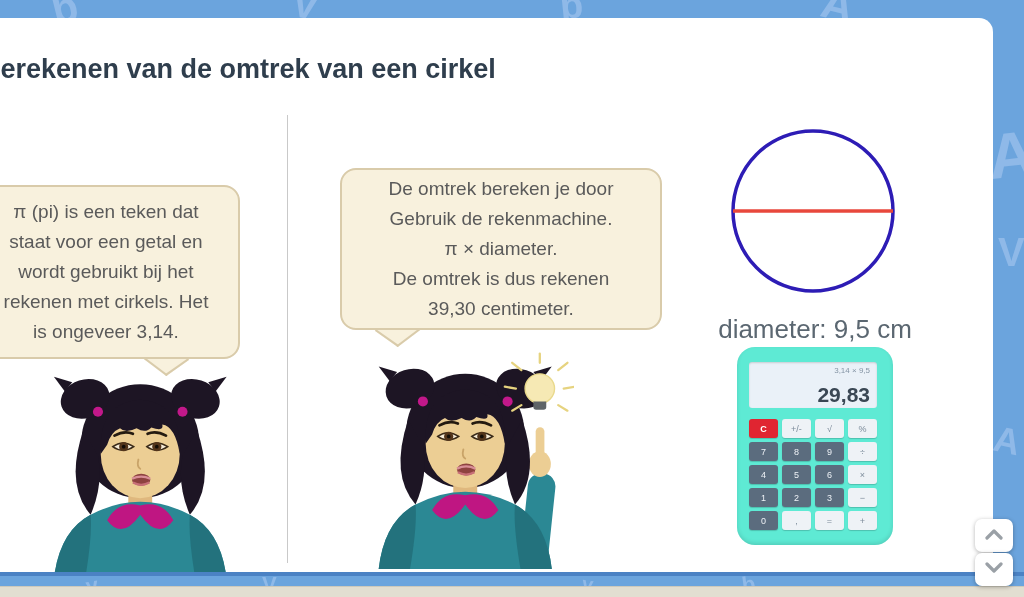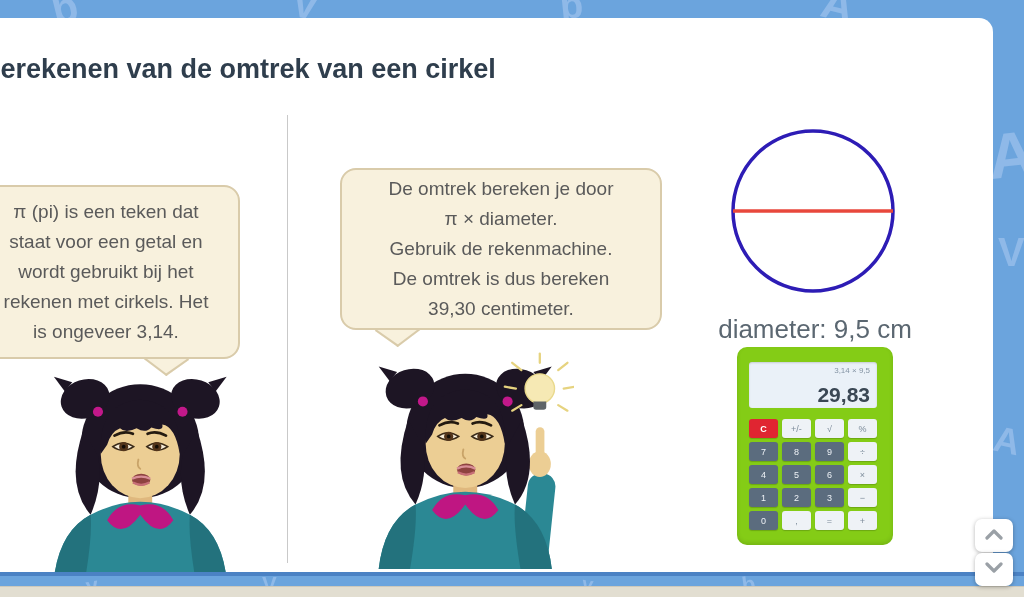--- a/index.html
+++ b/index.html
@@ -57,21 +57,21 @@
   
   .circle-figure { position:absolute; left:768px; top:108px; }
   .diameter-label {
     position:absolute; left:755px; top:296px; width:200px; text-align:center;
     font-size:26px; color:#5b6771;
   }
 
   
   .calculator {
     position:absolute; left:777px; top:329px; width:156px; height:198px;
-    background:#84cc16; border-radius:10px; padding:15px 16px 0 12px;
+    background:#5eead4; border-radius:18px; padding:15px 16px 0 12px;
     box-shadow:inset 0 -2px 4px rgba(0,0,0,.12);
   }
   .calc-display {
     background:#eaf1f8; border-radius:3px; height:46px; padding:4px 7px 2px 7px;
     display:flex; flex-direction:column; justify-content:space-between;
     box-shadow:inset 0 1px 2px rgba(0,0,0,.15);
   }
   .calc-expression { font-size:8px; color:#8595a5; text-align:right; }
   .calc-result { font-size:21px; font-weight:bold; color:#3a4754; text-align:right; line-height:22px; }
   .calc-keys {
@@ -121,23 +121,23 @@
   <div class="bubble bubble-pi">
       <div>π (pi) is een teken dat</div>
       <div>staat voor een getal en</div>
       <div>wordt gebruikt bij het</div>
       <div>rekenen met cirkels. Het</div>
       <div>is ongeveer 3,14.</div>
     </div>
 
   <div class="bubble bubble-omtrek">
       <div>De omtrek bereken je door</div>
+      <div>Gebruik de rekenmachine.</div>
       <div>π × diameter.</div>
-      <div>Gebruik de rekenmachine.</div>
-      <div>De omtrek is dus bereken</div>
+      <div>De omtrek is dus rekenen</div>
       <div>39,30 centimeter.</div>
     </div>
 
   <div class="girl girl-1"><svg width="212" height="204" viewBox="0 0 230 222">
     <g transform="translate(0,0)">
 
       <ellipse cx="112" cy="72" rx="64" ry="62" fill="#1d1524"></ellipse>
       <path d="M50,60 Q30,120 58,152 Q72,120 66,88 Z" fill="#1d1524"></path>
       <path d="M174,60 Q194,120 166,152 Q152,120 158,88 Z" fill="#1d1524"></path>
       <g fill="#1d1524">

